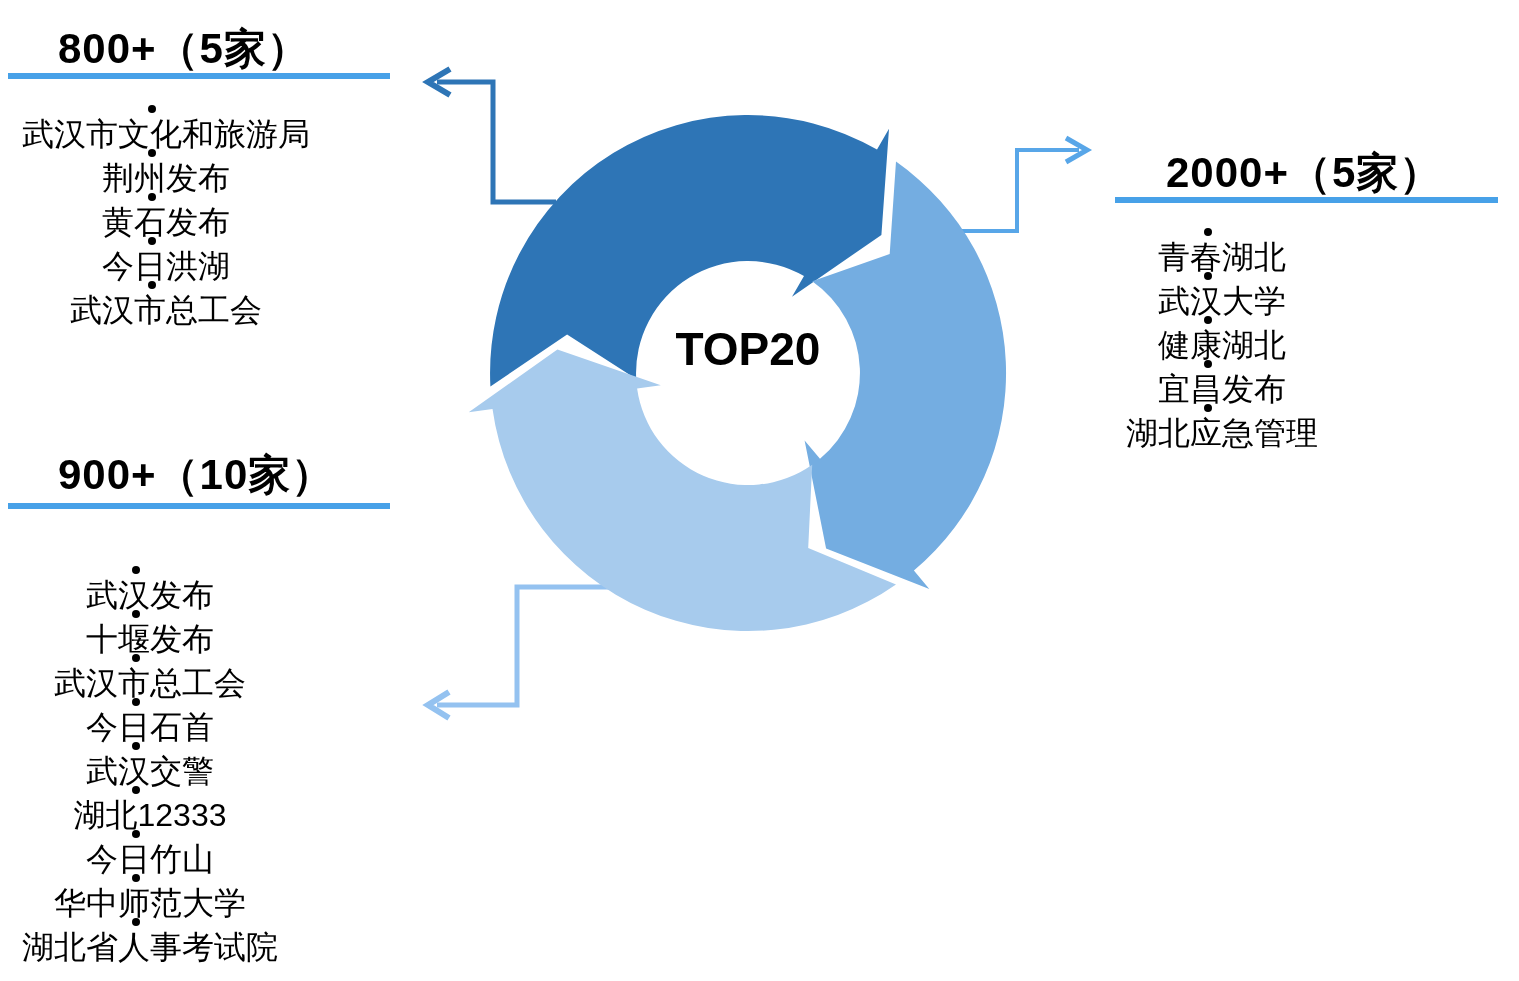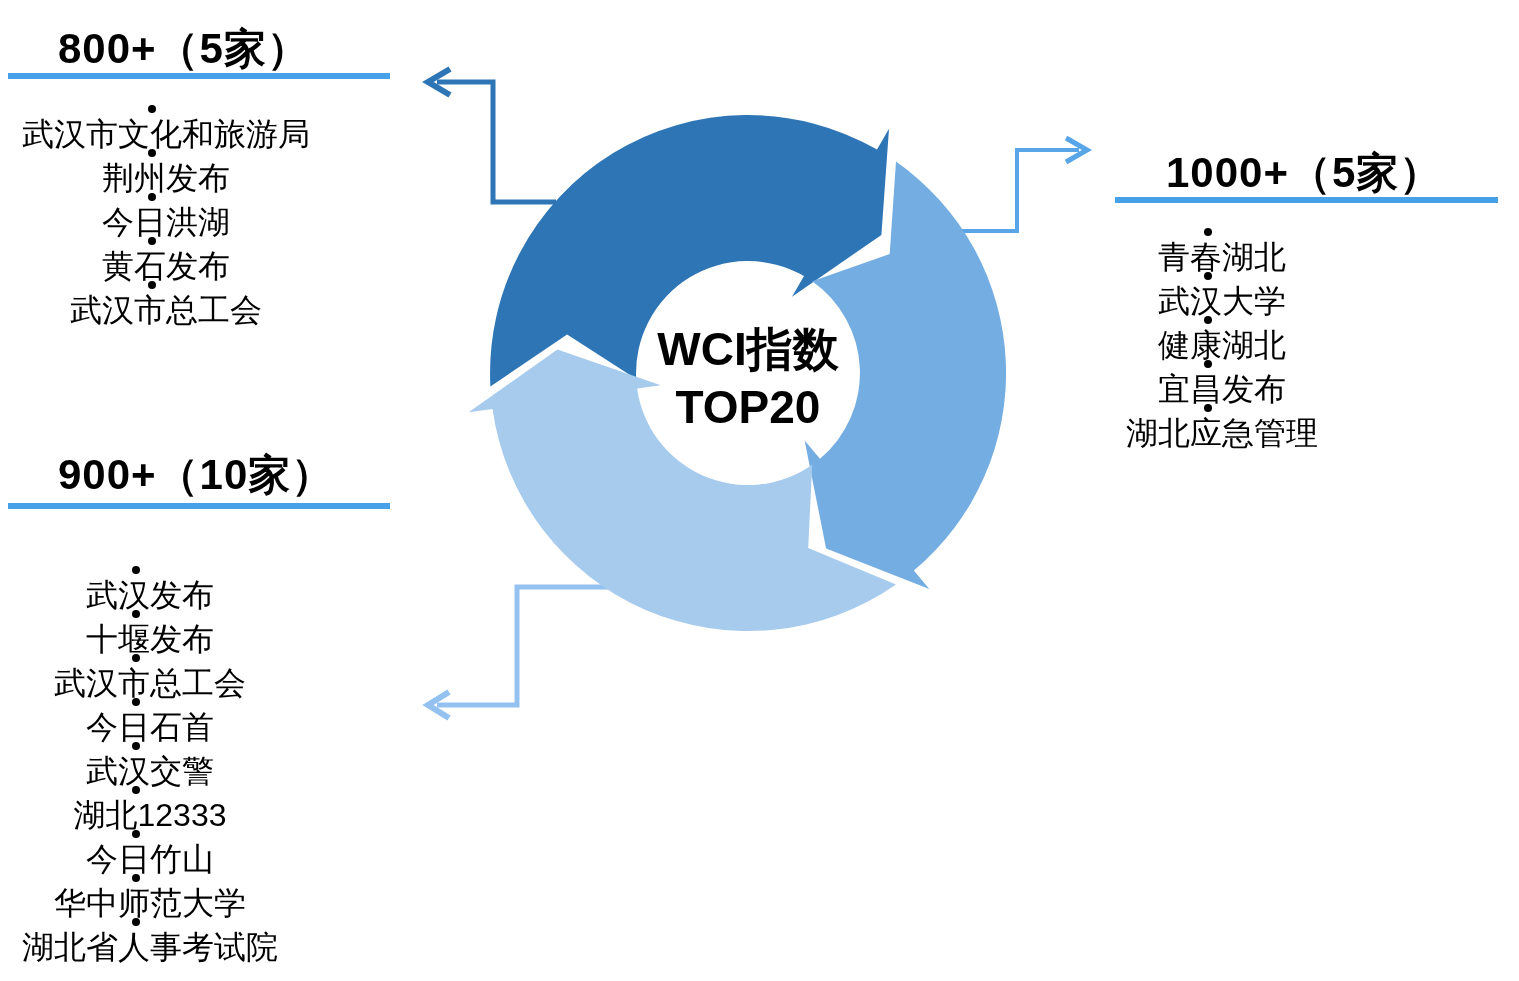--- a/index.html
+++ b/index.html
@@ -59,50 +59,49 @@
            L 889.7 254.0 Z" fill="#74ADE1"></path>
 
   <path d="M 896.0 584.4
            A 258 258 0 0 1 492.5 408.9
            L 468.7 412.2 L 557.4 349.5 L 660.8 385.2 L 637.1 388.6
            A 112 112 0 0 0 812.2 464.8
            L 808.2 547.9 Z" fill="#A7CBED"></path>
 </svg>
 
 <div class="center-label">
-  <div>WCI指数</div>
   <div>TOP20</div>
 </div>
 
 <div class="group-title g800-title">800+（5家）</div>
 <div class="title-underline g800-underline"></div>
 <ul class="group-list g800-list">
   <li>
       <span class="bullet"></span>
       <span>武汉市文化和旅游局</span>
     </li>
   <li>
       <span class="bullet"></span>
       <span>荆州发布</span>
     </li>
   <li>
       <span class="bullet"></span>
-      <span>今日洪湖</span>
+      <span>黄石发布</span>
     </li>
   <li>
       <span class="bullet"></span>
-      <span>黄石发布</span>
+      <span>今日洪湖</span>
     </li>
   <li>
       <span class="bullet"></span>
       <span>武汉市总工会</span>
     </li>
 </ul>
 
-<div class="group-title g1000-title">1000+（5家）</div>
+<div class="group-title g1000-title">2000+（5家）</div>
 <div class="title-underline g1000-underline"></div>
 <ul class="group-list g1000-list">
   <li>
       <span class="bullet"></span>
       <span>青春湖北</span>
     </li>
   <li>
       <span class="bullet"></span>
       <span>武汉大学</span>
     </li>

